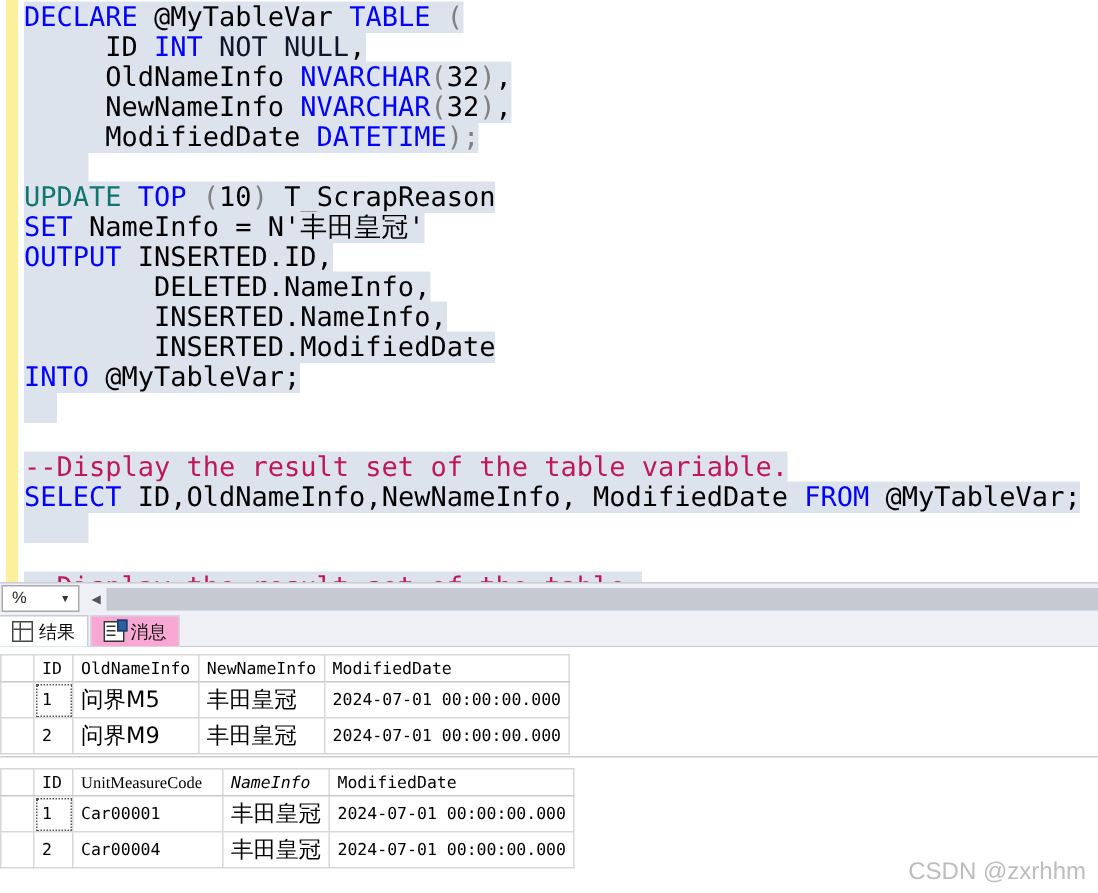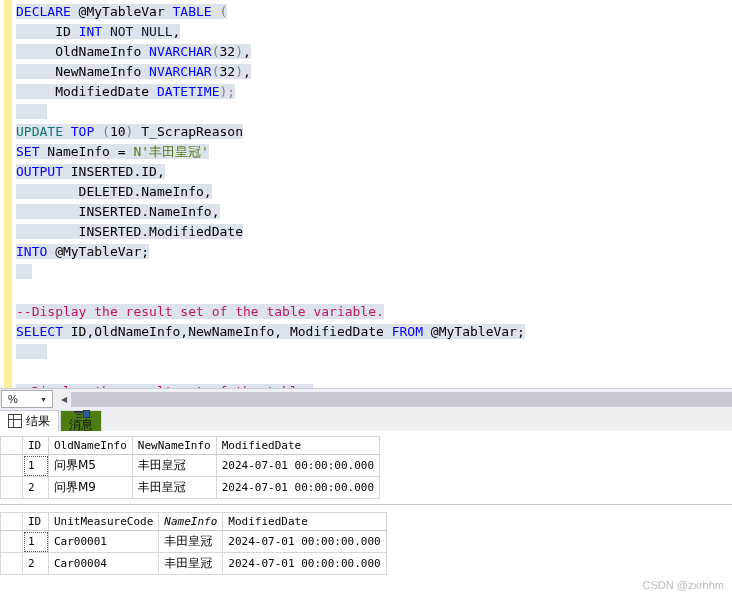--- a/index.html
+++ b/index.html
@@ -17,30 +17,30 @@
     position:absolute;left:0;top:0;width:732px;height:388px;
     background:#ffffff;overflow:hidden;
   }
   .gutter-strip{
     position:absolute;left:4px;top:0;width:8px;height:388px;
     background:#fbf09e;
   }
   .code-area{
     position:absolute;left:16px;top:2px;right:0;
     font-family:"DejaVu Sans Mono","Liberation Mono",monospace;
-    font-size:13px;
+    font-size:18px;
     line-height:20px;
     white-space:pre;
   }
   .ln{height:20px;display:block;white-space:pre;}
   .sel{background:#dde3ed;}
   .kw{color:#0000ff;}
   .kw2{color:#0f766e;}
   .gray{color:#0f172a;}
-  .str{color:#4d7c0f;}
+  .str{color:#000000;}
   .cmt{color:#be185d;}
   .pn{color:#808080;}
   .blk{color:#000000;}
 
   
   #toolrow{
     position:absolute;left:0;top:388px;width:732px;height:20px;
     background:#eef0f5;border-top:1px solid #c9ccd4;
     display:flex;align-items:center;
   }
@@ -73,23 +73,22 @@
     position:absolute;top:1px;height:21px;
     display:flex;align-items:center;gap:4px;
     padding:0 8px;box-sizing:border-box;
     font-size:12px;
   }
   .tab.active{
     left:0;background:#ffffff;border:1px solid #c9ccd4;border-bottom:none;
     border-left:none;
   }
   .tab.inactive{
-    left:60px;background:#4d7c0f;border:1px solid #d5d8de;border-bottom:none;
+    left:60px;background:#f9a8d4;border:1px solid #d5d8de;border-bottom:none;
     color:#111;
-    flex-direction:column;
   }
   .tab-ico{width:12px;height:12px;display:inline-block;position:relative;}
   .grid-ico{border:1.4px solid #444;background:#fff;}
   .grid-ico:before{content:"";position:absolute;left:0;top:4px;width:100%;height:1.2px;background:#444;}
   .grid-ico:after{content:"";position:absolute;left:4px;top:0;width:1.2px;height:100%;background:#444;}
   .msg-ico{border:1.4px solid #333;background:#fff;}
   .msg-ico:before{content:"";position:absolute;left:1px;top:2px;width:6px;height:1.2px;
     box-shadow:0 3px 0 #333,0 6px 0 #333;background:#333;}
   .msg-ico:after{content:"";position:absolute;right:-3px;top:-2px;width:5px;height:6px;background:#2f5d9e;border:1px solid #1d3c6b;}
 
@@ -110,27 +109,27 @@
     height:17px;
     box-sizing:border-box;
     color:#000;
   }
   table.g th{background:#ffffff;border-bottom:1px solid #c9c9c9;}
   td.rowhdr, th.rowhdr{
     width:22px;background:#ffffff;border-right:1px solid #d7d7d7;
   }
   td.idcell{text-align:center;}
   td.sel-cell{background:#dbe4ee;outline:1px dotted #555;outline-offset:-2px;}
-  .cjk{font-family:"DejaVu Sans","Liberation Sans",sans-serif;font-size:12px;}
+  .cjk{font-family:"DejaVu Sans","Liberation Sans",sans-serif;font-size:15px;}
   .grid-sep{
     position:absolute;left:0;width:732px;height:1px;background:#c9ccd4;
   }
   .watermark{
     position:absolute;right:8px;bottom:4px;
-    color:#bdbdbd;font-size:11px;font-family:"Liberation Sans",sans-serif;
+    color:#bdbdbd;font-size:16px;font-family:"Liberation Sans",sans-serif;
   }
 </style>
 </head>
 <body>
 
 <div id="editor">
   <div class="gutter-strip"></div>
   <div class="code-area" id="code-area"><span class="ln"><span class="sel"><span class="kw">DECLARE</span><span class="blk"> @MyTableVar </span><span class="kw">TABLE</span><span class="pn"> (</span></span></span><span class="ln"><span class="sel"><span class="blk">     ID </span><span class="kw">INT</span><span class="gray"> NOT NULL</span><span class="blk">,</span></span></span><span class="ln"><span class="sel"><span class="blk">     OldNameInfo </span><span class="kw">NVARCHAR</span><span class="pn">(</span><span class="blk">32</span><span class="pn">)</span><span class="blk">,</span></span></span><span class="ln"><span class="sel"><span class="blk">     NewNameInfo </span><span class="kw">NVARCHAR</span><span class="pn">(</span><span class="blk">32</span><span class="pn">)</span><span class="blk">,</span></span></span><span class="ln"><span class="sel"><span class="blk">     ModifiedDate </span><span class="kw">DATETIME</span><span class="pn">);</span></span></span><span class="ln"><span class="sel"><span class="blk">    </span></span></span><span class="ln"><span class="sel"><span class="kw2">UPDATE</span><span class="blk"> </span><span class="kw">TOP</span><span class="pn"> (</span><span class="blk">10</span><span class="pn">) </span><span class="blk">T_ScrapReason</span></span></span><span class="ln"><span class="sel"><span class="kw">SET</span><span class="blk"> NameInfo = </span><span class="str">N'丰田皇冠'</span></span></span><span class="ln"><span class="sel"><span class="kw">OUTPUT</span><span class="blk"> INSERTED.ID,</span></span></span><span class="ln"><span class="sel"><span class="blk">        DELETED.NameInfo,</span></span></span><span class="ln"><span class="sel"><span class="blk">        INSERTED.NameInfo,</span></span></span><span class="ln"><span class="sel"><span class="blk">        INSERTED.ModifiedDate</span></span></span><span class="ln"><span class="sel"><span class="kw">INTO</span><span class="blk"> @MyTableVar;</span></span></span><span class="ln"><span class="sel"><span class="blk">  </span></span></span><span class="ln"><span><span class="blk"></span></span></span><span class="ln"><span class="sel"><span class="cmt">--Display the result set of the table variable.</span></span></span><span class="ln"><span class="sel"><span class="kw">SELECT</span><span class="blk"> ID,OldNameInfo,NewNameInfo, ModifiedDate </span><span class="kw">FROM</span><span class="blk"> @MyTableVar;</span></span></span><span class="ln"><span class="sel"><span class="blk">    </span></span></span><span class="ln"><span><span class="blk"></span></span></span><span class="ln"><span class="sel"><span class="cmt">--Display the result set of the table.</span></span></span></div>
 </div>
 
@@ -188,21 +187,21 @@
         </tbody>
       </table>
     </div>
   <div class="grid-sep" style="top:73px;"></div>
   <div class="rs-grid" id="grid2-wrap" style="top:81px;left:0;">
       <table class="g">
         <thead>
           <tr>
             <th class="rowhdr"></th>
             <th style="width: 26px;">ID</th>
-            <th style="width: 100px;">UnitMeasureCode</th>
+            <th style="width: 100px; font-family: Liberation Serif, serif;">UnitMeasureCode</th>
             <th style="width: 60px; font-style: italic;">NameInfo</th>
             <th style="width: 140px;">ModifiedDate</th>
           </tr>
         </thead>
         <tbody>
           <tr>
             <td class="rowhdr"></td>
             <td class="idcell sel-cell">1</td>
             <td>Car00001</td>
             <td class=" cjk">丰田皇冠</td>

